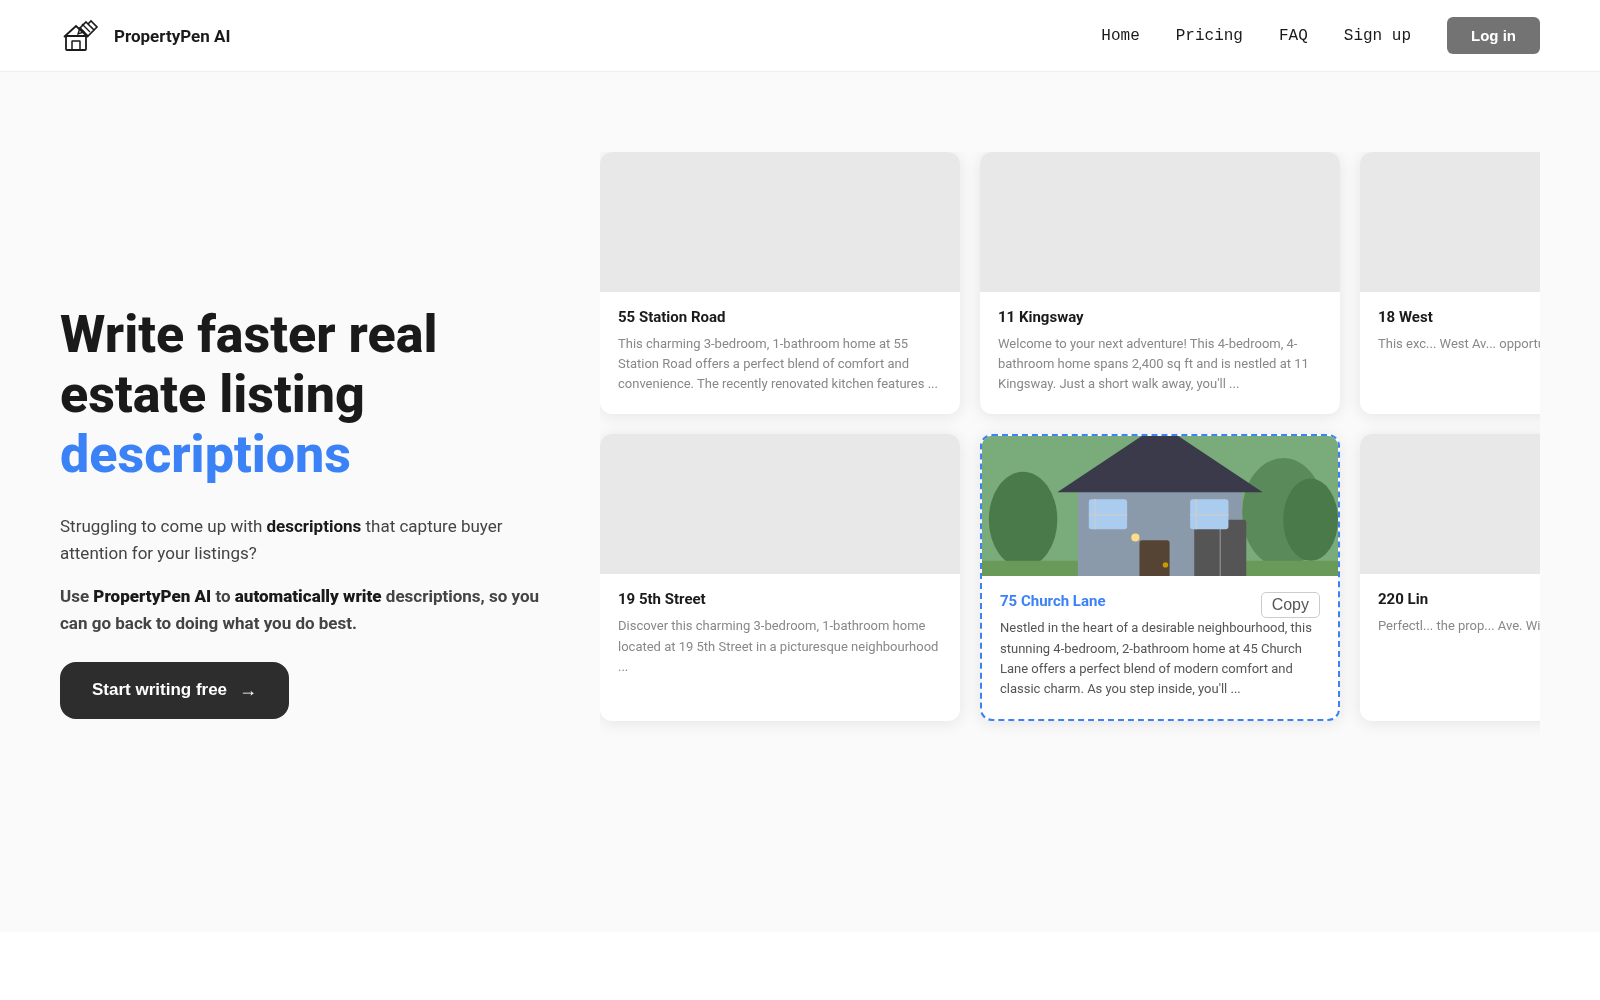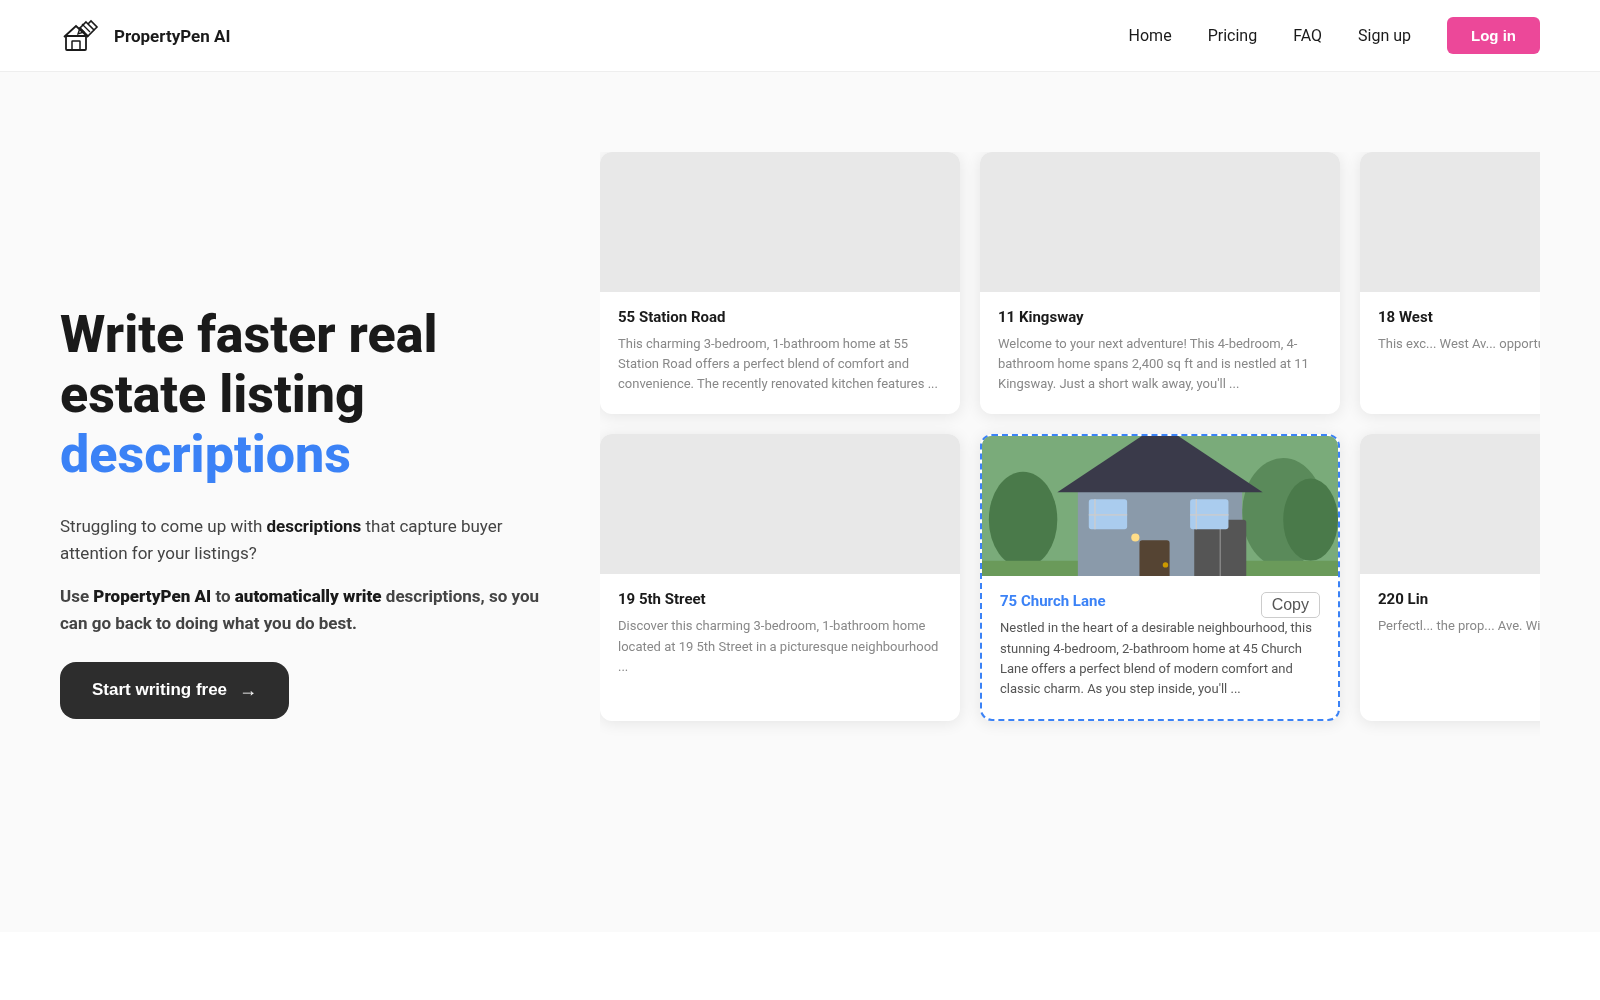--- a/index.html
+++ b/index.html
@@ -29,23 +29,24 @@
     .nav-links {
       display: flex;
       align-items: center;
       gap: 36px;
     }
     .nav-link {
       font-size: 16px;
       color: #1a1a1a;
       text-decoration: none;
       cursor: pointer;
+      font-family: Liberation Mono, monospace;
     }
     .btn-login {
-      background: #ec4899;
+      background: #737373;
       color: #fff;
       border: none;
       border-radius: 6px;
       padding: 10px 24px;
       font-size: 15px;
       font-weight: 600;
       cursor: pointer;
     }
 
     

